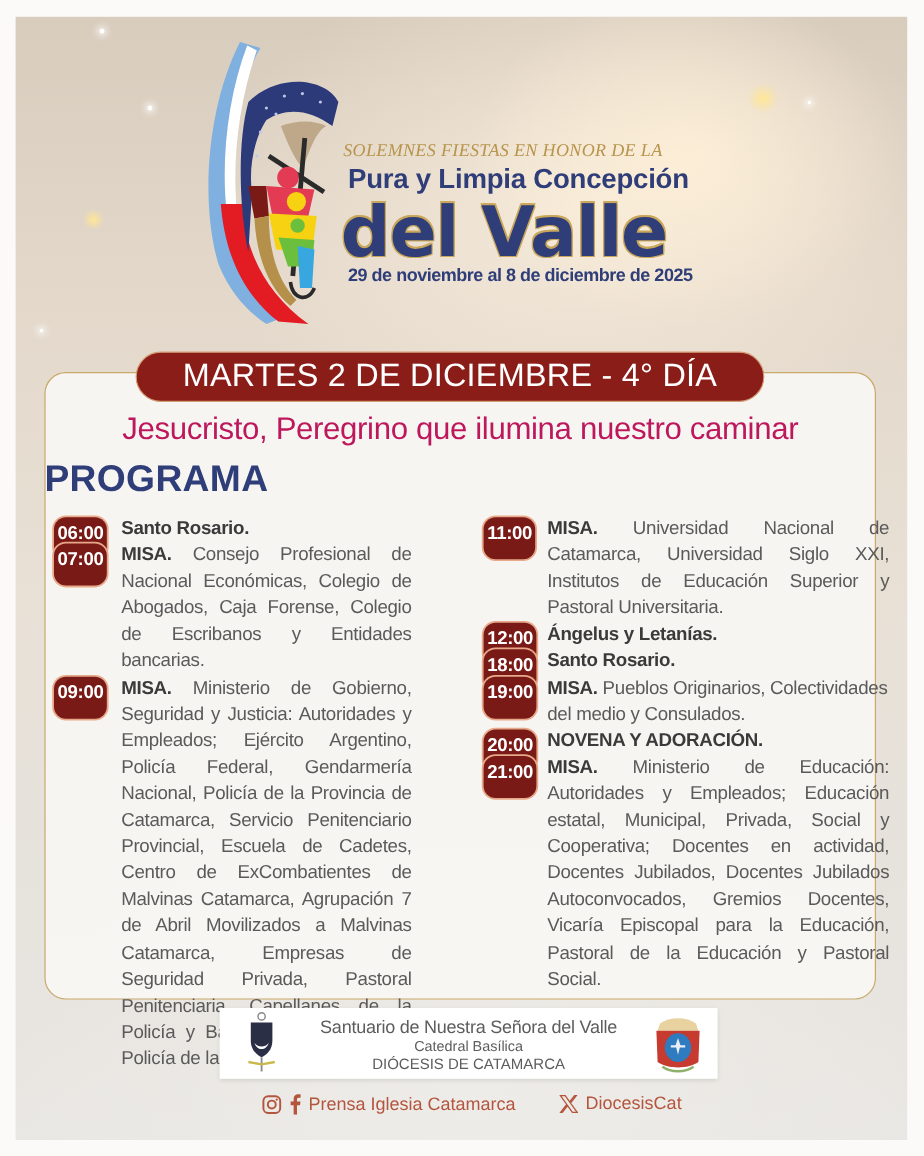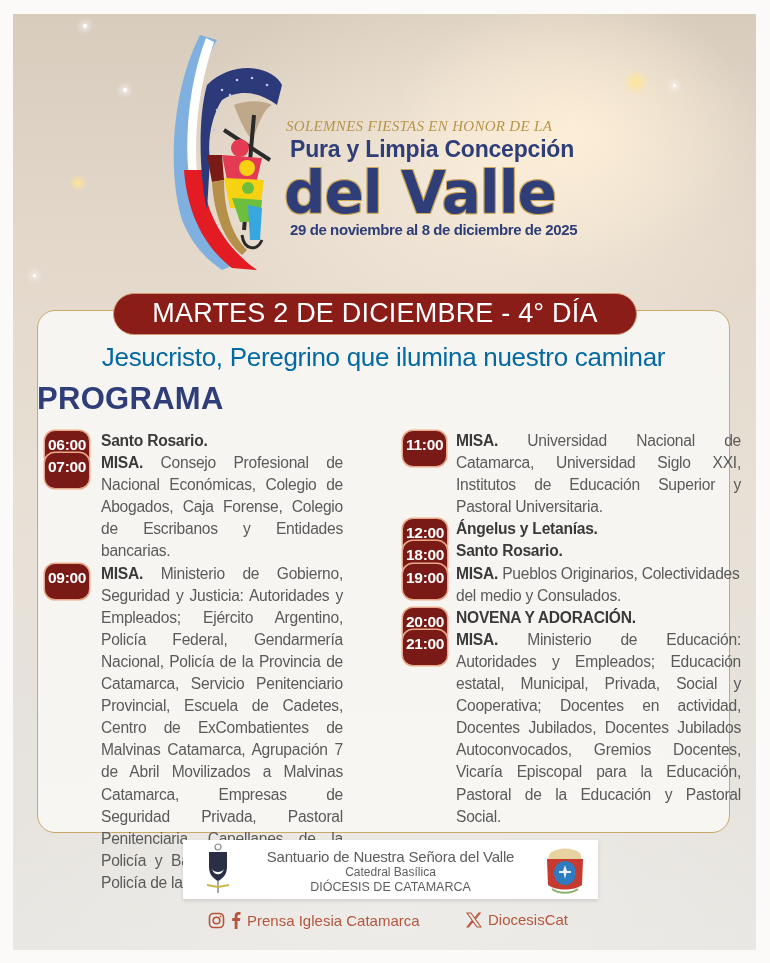--- a/index.html
+++ b/index.html
@@ -17,41 +17,41 @@
   
   .logo-mark { position:absolute; left:162px; top:30px; width:130px; height:245px; }
   .subtitle-script { position:absolute; left:286px; top:118px; font-family:"Liberation Serif", serif; font-style:italic; font-size:17px; color:#b8944c; letter-spacing:0.3px; white-space:nowrap; }
   .pura { position:absolute; left:290px; top:136px; font-size:23px; font-weight:bold; color:#2f3e78; white-space:nowrap; letter-spacing:-0.2px; }
   .del-valle { position:absolute; left:284px; top:158px; font-family:"DejaVu Sans", sans-serif; font-size:58px; font-weight:bold; color:#2f3e78; white-space:nowrap; letter-spacing:-1px; line-height:70px; text-shadow:1px 1px 0 #c9a75a, -1px -1px 0 #c9a75a, 1px -1px 0 #c9a75a, -1px 1px 0 #c9a75a; }
   .dates { position:absolute; left:290px; top:221px; font-size:15px; font-weight:bold; color:#2f3e78; white-space:nowrap; letter-spacing:-0.4px; }
 
   
   .card { position:absolute; left:37px; top:310px; width:693px; height:523px; background:rgba(247,246,243,0.97); border:1.5px solid #c9a86a; border-radius:18px; box-sizing:border-box; }
   .day-banner { position:absolute; left:113px; top:293px; width:524px; height:42px; background:#8b1d18; border-radius:21px; border:1.5px solid #d29a72; box-sizing:border-box; color:#fff; font-size:27px; text-align:center; line-height:39px; letter-spacing:0.2px; white-space:nowrap; }
-  .theme { position:absolute; left:37px; top:342px; width:693px; text-align:center; font-size:26px; color:#0369a1; white-space:nowrap; letter-spacing:-0.3px; }
+  .theme { position:absolute; left:37px; top:342px; width:693px; text-align:center; font-size:26px; color:#be185d; white-space:nowrap; letter-spacing:-0.3px; }
   .programa { position:absolute; left:37px; top:381px; width:693px; text-align:left; font-size:31px; font-weight:bold; color:#2f3e78; letter-spacing:0.3px; }
 
   .col { position:absolute; top:430px; width:298px; }
   .col.left { left:45px; }
   .col.right { left:390px; width:338px;margin-left:13px; }
   .item { position:relative; padding-left:56px; font-size:15.6px; line-height:22.1px; color:#5a5a5a; text-align:justify; letter-spacing:-0.25px; }
   .col.right .item { padding-left:53px; }
   .badge { position:absolute; left:0; top:1px; height:27px; padding:4px 3px; line-height:19px; border-radius:10px; background:#7a1a16; color:#fff; font-weight:bold; font-size:15.5px; letter-spacing:-0.3px; box-shadow:0 0 0 1.5px #e8a98a; }
   .lbl { font-weight:bold; color:#3a3a3a; }
   .item.last-justify { text-align-last:left; }
 
   
   .footer-box { position:absolute; left:183px; top:840px; width:415px; height:59px; background:#fff; box-shadow:0 2px 4px rgba(0,0,0,0.12); }
   .f-line1 { position:absolute; left:0; width:100%; text-align:center; top:8px; font-size:15px; color:#5d5d5d; letter-spacing:-0.2px; }
   .f-line2 { position:absolute; left:0; width:100%; text-align:center; top:25px; font-size:12px; color:#5d5d5d; }
   .f-line3 { position:absolute; left:0; width:100%; text-align:center; top:40px; font-size:12.5px; color:#5d5d5d; }
   .emblem-left { position:absolute; left:22px; top:3px; width:26px; height:52px; }
   .emblem-right { position:absolute; left:361px; top:5px; width:42px; height:50px; }
   .social { position:absolute; top:911px; font-size:15px; color:#b4553e; white-space:nowrap; display:flex; align-items:center; gap:6px; }
-  .social.one { left:208px; }
+  .social.one { left:218px; }
   .social.two { left:466px; }
 </style>
 </head>
 <body>
 
 <div class="frame">
   <span class="sparkle" style="left:70px;top:10px"></span>
   <span class="sparkle" style="left:110px;top:74px"></span>
   <span class="glow" style="left:56px;top:160px"></span>
   <span class="glow" style="left:610px;top:55px;width:26px;height:26px"></span>

